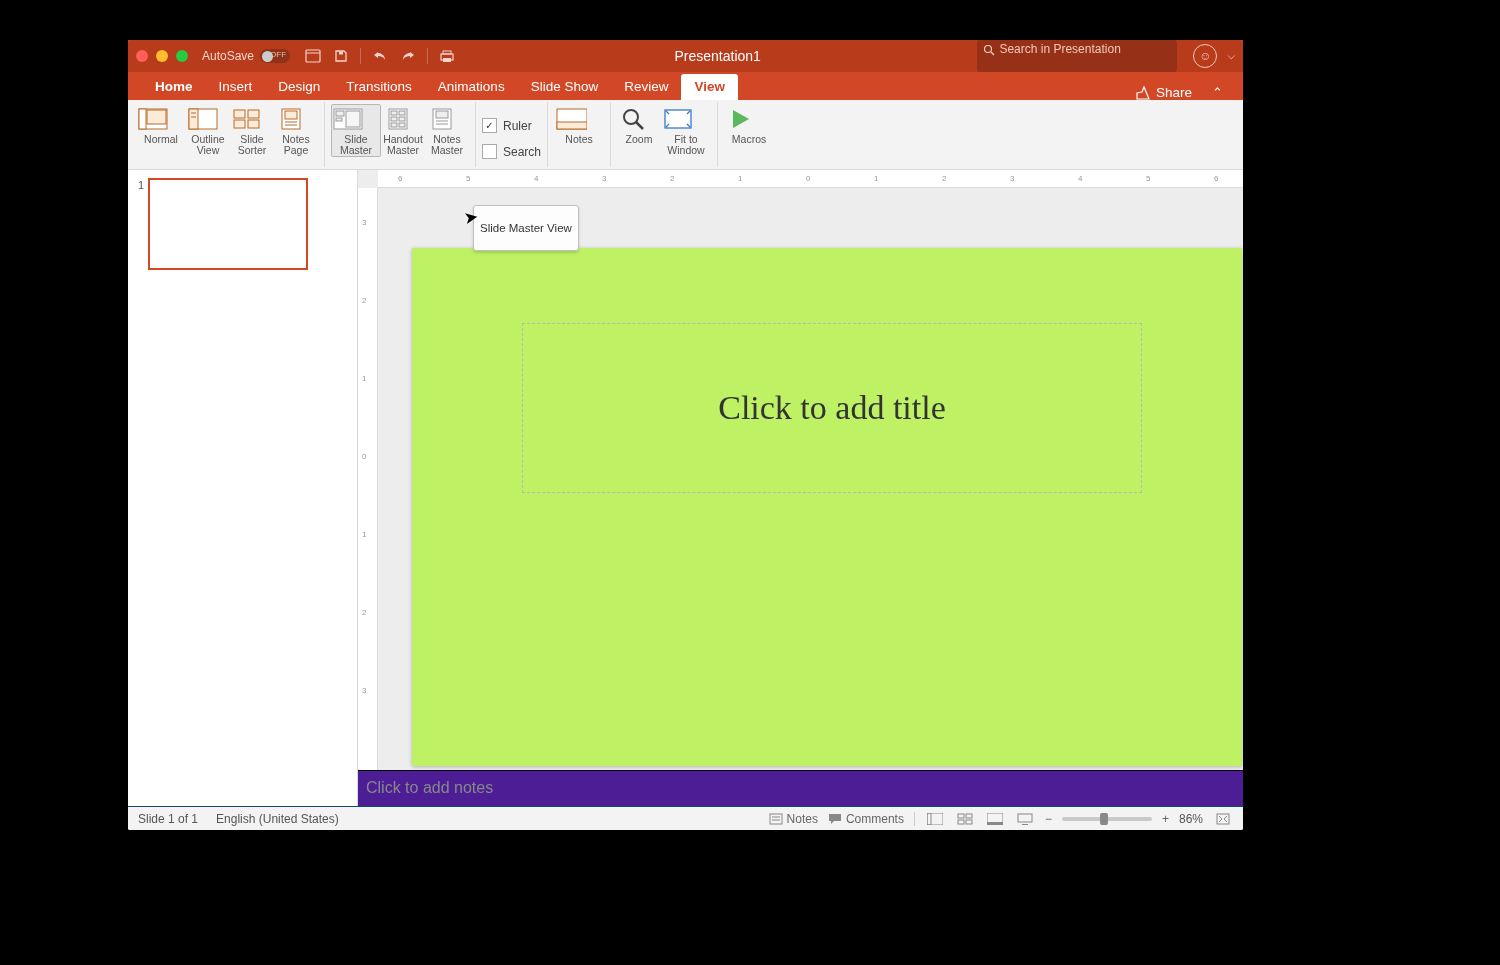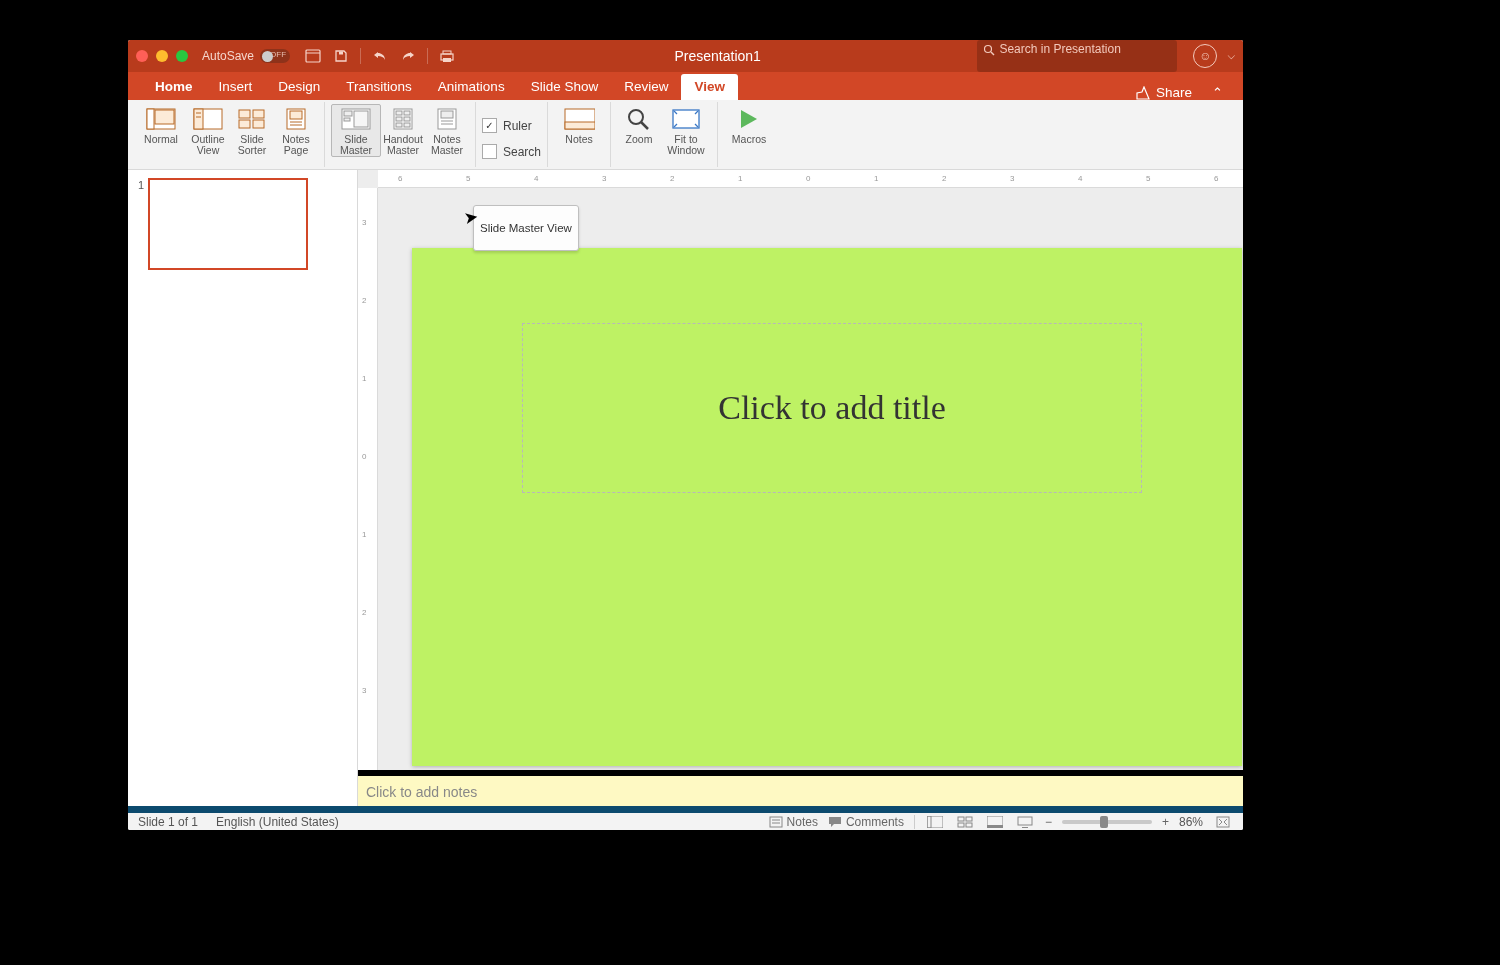--- a/index.html
+++ b/index.html
@@ -24,21 +24,21 @@
   
   .ribbon-tabs{height:28px;background:#D24726;display:flex;align-items:flex-end;padding:0 14px;color:#fff;flex:none}
   .rtab{padding:5px 13px 6px;font-size:13.5px;cursor:pointer;border-top-left-radius:3px;border-top-right-radius:3px}
   .rtab.home{font-weight:600}
   .rtab.active{background:#fff;color:#D24726;font-weight:600}
   .share{margin-left:auto;display:flex;align-items:center;gap:6px;font-size:13.5px;padding-right:4px}
   .collapse{margin-left:10px;padding:0 6px}
   
   .ribbon{height:70px;background:#F3F3F3;border-bottom:1px solid #D9D9D9;display:flex;align-items:stretch;padding:2px 2px;flex:none;gap:0}
   .grp{display:flex;align-items:flex-start;border-right:1px solid #DADADA;padding:2px 6px}
-  .vbtn{width:44px;display:flex;flex-direction:column;align-items:center;text-align:center;font-size:10.5px;color:#555;line-height:11px;padding-top:2px;cursor:pointer;border:1px solid transparent;border-radius:2px}
+  .vbtn{width:44px;display:flex;flex-direction:column;text-align:center;font-size:10.5px;color:#555;line-height:11px;padding-top:2px;cursor:pointer;border:1px solid transparent;border-radius:2px}
   .vbtn.wider{width:50px}
   .vbtn.sel{border-color:#B7B7B7;background:#E8E8E8}
   .vbtn .ricon{width:32px;height:24px;margin-bottom:3px;display:flex;align-items:center;justify-content:center}
   .chkrow{display:flex;align-items:center;font-size:12px;color:#444;gap:6px;height:18px}
   .chkrow.checked::before{content:"✓";width:13px;height:13px;border:1px solid #aaa;background:#fff;display:inline-flex;align-items:center;justify-content:center;font-size:10px;color:#333}
   .chkrow.unchecked::before{content:"";width:13px;height:13px;border:1px solid #aaa;background:#fff;display:inline-block}
   .tooltip{position:absolute;left:345px;top:165px;background:#FDFDFD;border:1px solid #BFBFBF;border-radius:3px;padding:16px 6px;font-size:11.5px;color:#333;box-shadow:0 2px 3px rgba(0,0,0,.15);z-index:50}
   .cursor{position:absolute;left:336px;top:167px;z-index:60;font-size:17px;color:#000;transform:rotate(-10deg)}
   
   .work{flex:1;display:flex;min-height:0}
@@ -49,23 +49,23 @@
   .editor{flex:1;display:flex;flex-direction:column;background:#EDEDED;min-width:0}
   .hruler{height:18px;background:#fff;border-bottom:1px solid #DADADA;position:relative;margin-left:20px;overflow:hidden}
   .hruler .ticks{position:absolute;inset:0;font-size:8px;color:#888}
   .edrow{flex:1;display:flex;min-height:0}
   .vruler{width:20px;background:#fff;border-right:1px solid #DADADA;position:relative;overflow:hidden}
   .canvas{flex:1;overflow:hidden;position:relative}
   .slide{position:absolute;left:34px;top:60px;width:830px;height:518px;background:#bef264;box-shadow:0 1px 4px rgba(0,0,0,.25)}
   .ph{position:absolute;border:1px dashed #B8B8B8;display:flex;align-items:center;justify-content:center;color:#555}
   .ph.title{left:110px;top:75px;width:620px;height:170px;font-size:34px;font-family:Georgia,serif;color:#333}
   .ph.sub{left:110px;top:250px;width:620px;height:120px;font-size:16px;align-items:flex-start;padding-top:8px}
-  .notesbar{height:36px;border-top:6px solid #000000;background:#fef9c3;padding:8px 8px;font-size:14px;color:#888}
-  
-  .status{height:24px;background:#F3F3F3;border-top:7px solid #0c4a6e;display:flex;align-items:center;font-size:12px;color:#555;padding:0 10px;flex:none;gap:18px}
+  .notesbar{height:36px;border-top:1px solid #000000;background:#4c1d95;padding:8px 8px;font-size:16px;color:#888}
+  
+  .status{height:24px;background:#F3F3F3;border-top:1px solid #0c4a6e;display:flex;align-items:center;font-size:12px;color:#555;padding:0 10px;flex:none;gap:18px}
   .status .right{margin-left:auto;display:flex;align-items:center;gap:10px}
   .sbtn{display:flex;align-items:center;gap:4px;cursor:pointer;color:#666}
   .vmode{width:20px;height:16px;display:flex;align-items:center;justify-content:center}
   .zslider{width:90px;height:4px;background:#C9C9C9;border-radius:2px;position:relative}
   .zslider::after{content:"";width:8px;height:12px;background:#888;border-radius:2px;position:absolute;top:-4px;left:38px}
   svg{display:block}
   .ruler-tick{position:absolute;top:4px;font-size:8px;color:#999}
 </style>
 </head>
 <body>

